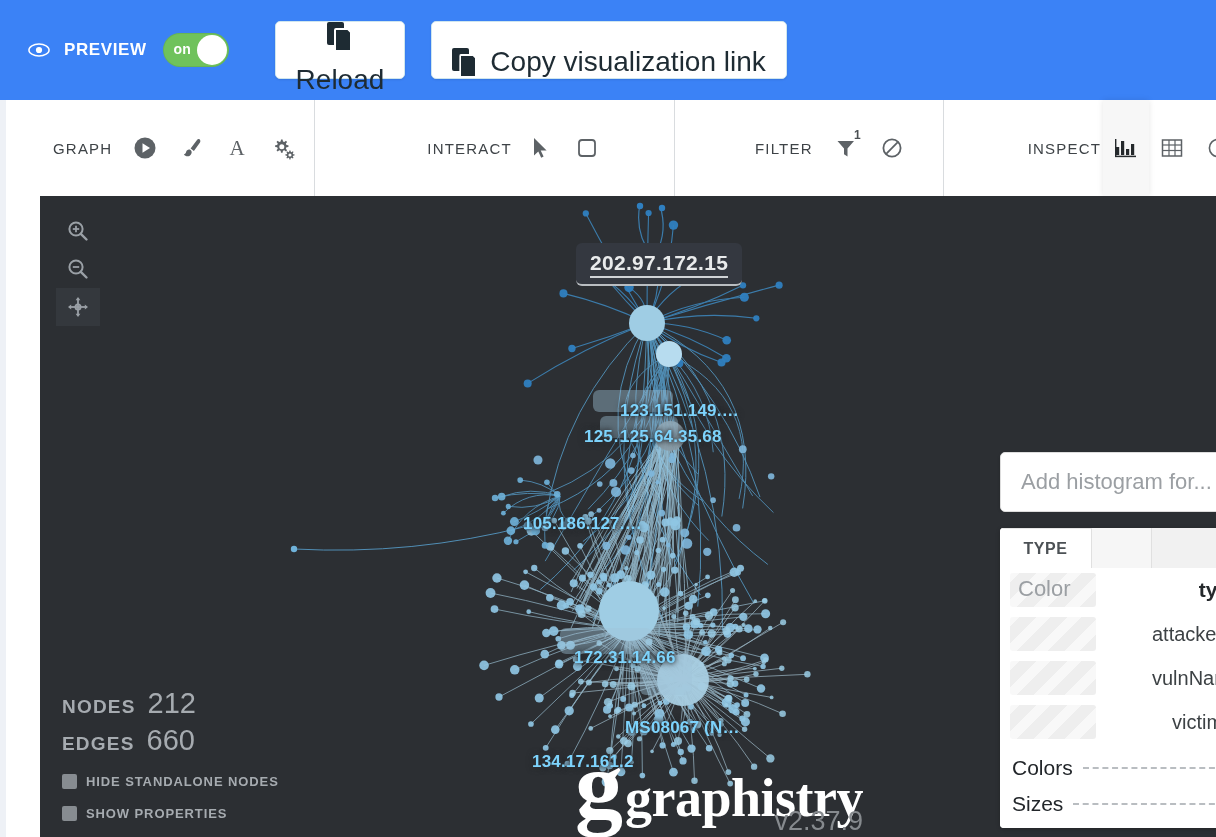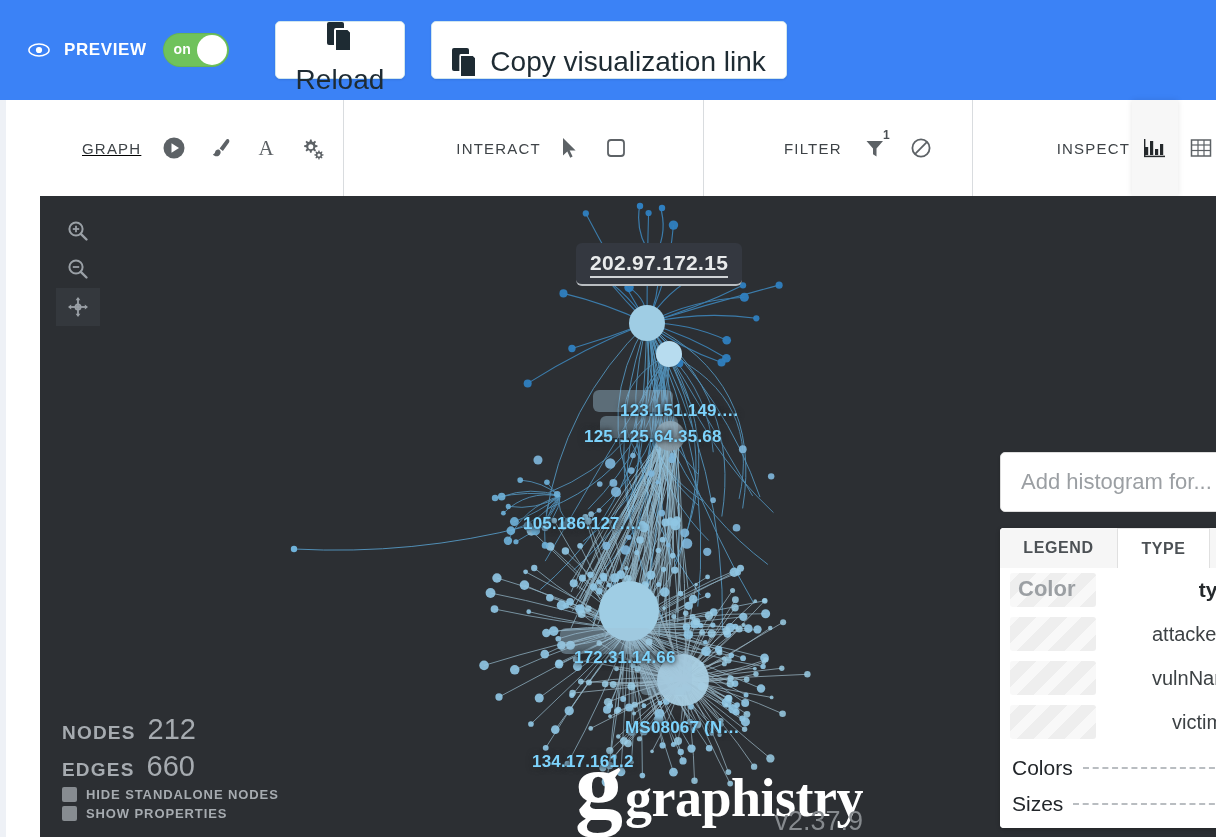--- a/index.html
+++ b/index.html
@@ -113,21 +113,21 @@
   }
   .node-tooltip span { border-bottom: 2px solid #cfd2d5; padding-bottom: 2px; }
 
   
   .stats { position: absolute; left: 22px; bottom: 16px; }
   .stat-row { display: flex; align-items: baseline; gap: 12px; margin-bottom: 4px; }
   .stat-name {
     font-size: 19px; font-weight: bold; color: #a6abb0; letter-spacing: 1.2px;
   }
   .stat-val { font-size: 29px; color: #a6abb0; font-weight: 400; }
-  .chk-row { display: flex; align-items: center; gap: 9px; margin-top: 4px; cursor: pointer; }
+  .chk-row { display: flex; align-items: center; gap: 9px; margin-top: 17px; cursor: pointer; }
   .chk-box { width: 15px; height: 15px; background: #878c91; border-radius: 2px; }
   .chk-lbl { font-size: 13px; font-weight: bold; color: #a6abb0; letter-spacing: 0.9px; }
 
   
   .watermark {
     position: absolute; left: 535px; bottom: 12px; display: flex; align-items: flex-end;
     pointer-events: none;
   }
   .wm-g {
     font-family: "Liberation Serif", serif; font-size: 96px; color: #ffffff;
@@ -166,21 +166,21 @@
   .legend-tab#tab-extra { width: 60px; background: #f6f6f6; }
   .legend-body { position: relative; background: #ffffff; height: 260px; }
   .legend-row {
     display: flex; align-items: center; height: 44px; padding: 0 0 0 10px;
   }
   .swatch {
     width: 86px; height: 34px; flex: 0 0 auto; border-radius: 3px;
     background-image: repeating-linear-gradient(-45deg, #eeeeee 0 12px, #f8f8f8 12px 22px);
   }
   .legend-colhead {
-    font-size: 22px; color: #9b9fa3; font-weight: 700; padding-left: 4px;
+    font-size: 22px; color: #9b9fa3; font-weight: 400; padding-left: 4px;
     position: absolute; left: 14px; top: 8px; text-align: center;
   }
   .legend-val {
     font-size: 20px; color: #3d4245; flex: 1 1 auto; text-align: right; padding-right: 8px;
     white-space: nowrap; overflow: hidden;
   }
   .legend-val.head { font-weight: bold; font-size: 21px; color: #25292c; }
   .legend-foot-row {
     display: flex; align-items: center; gap: 10px; padding: 0 0 0 6px; height: 36px;
   }
@@ -224,21 +224,21 @@
           <span class="front"></span>
           <span class="fold"></span>
       </span>
       <span>Copy visualization link</span>
     </div>
   </div>
 
   <div class="menu-bar">
     <div class="menu-groups">
 
-      <div class="menu-group" style="padding-left:76px; padding-right:8px;text-decoration:underline;">
+      <div class="menu-group" style="padding-left:47px; padding-right:8px;">
         <span class="grp-label">GRAPH</span>
         <span class="icon-btn" style="margin-left:10px;">
           <svg width="24" height="24" viewBox="0 0 24 24">
               <circle cx="12" cy="12" r="10.5" fill="#5d6266"></circle>
               <path d="M9.5 7.3 L17 12 L9.5 16.7 Z" fill="#ffffff"></path>
             </svg>
         </span>
         <span class="icon-btn">
           <svg width="24" height="24" viewBox="0 0 24 24">
             <path d="M20.5 3.2 C19.6 2.6 18.6 3 18 3.9 L11.6 12.6 l3.3 2.4 L21 6.6 c0.6-0.9 0.5-2.8-0.5-3.4 z" fill="#5d6266"></path>
@@ -1129,23 +1129,20 @@
 
   </div>
 
   <div class="histogram-input">
     <span>Add histogram for...</span>
   </div>
   <div class="right-dark-gap"></div>
 
   <div class="legend-panel">
     <div class="legend-tabs">
-      <div class="legend-tab" id="tab-legend">
-        <span>LEGEND</span>
-      </div>
       <div class="legend-tab" id="tab-type">
         <span>TYPE</span>
       </div>
       <div class="legend-tab" id="tab-extra">
         <span></span>
       </div>
     </div>
     <div class="legend-body">
       <div class="legend-row">
         <div class="swatch"></div>

